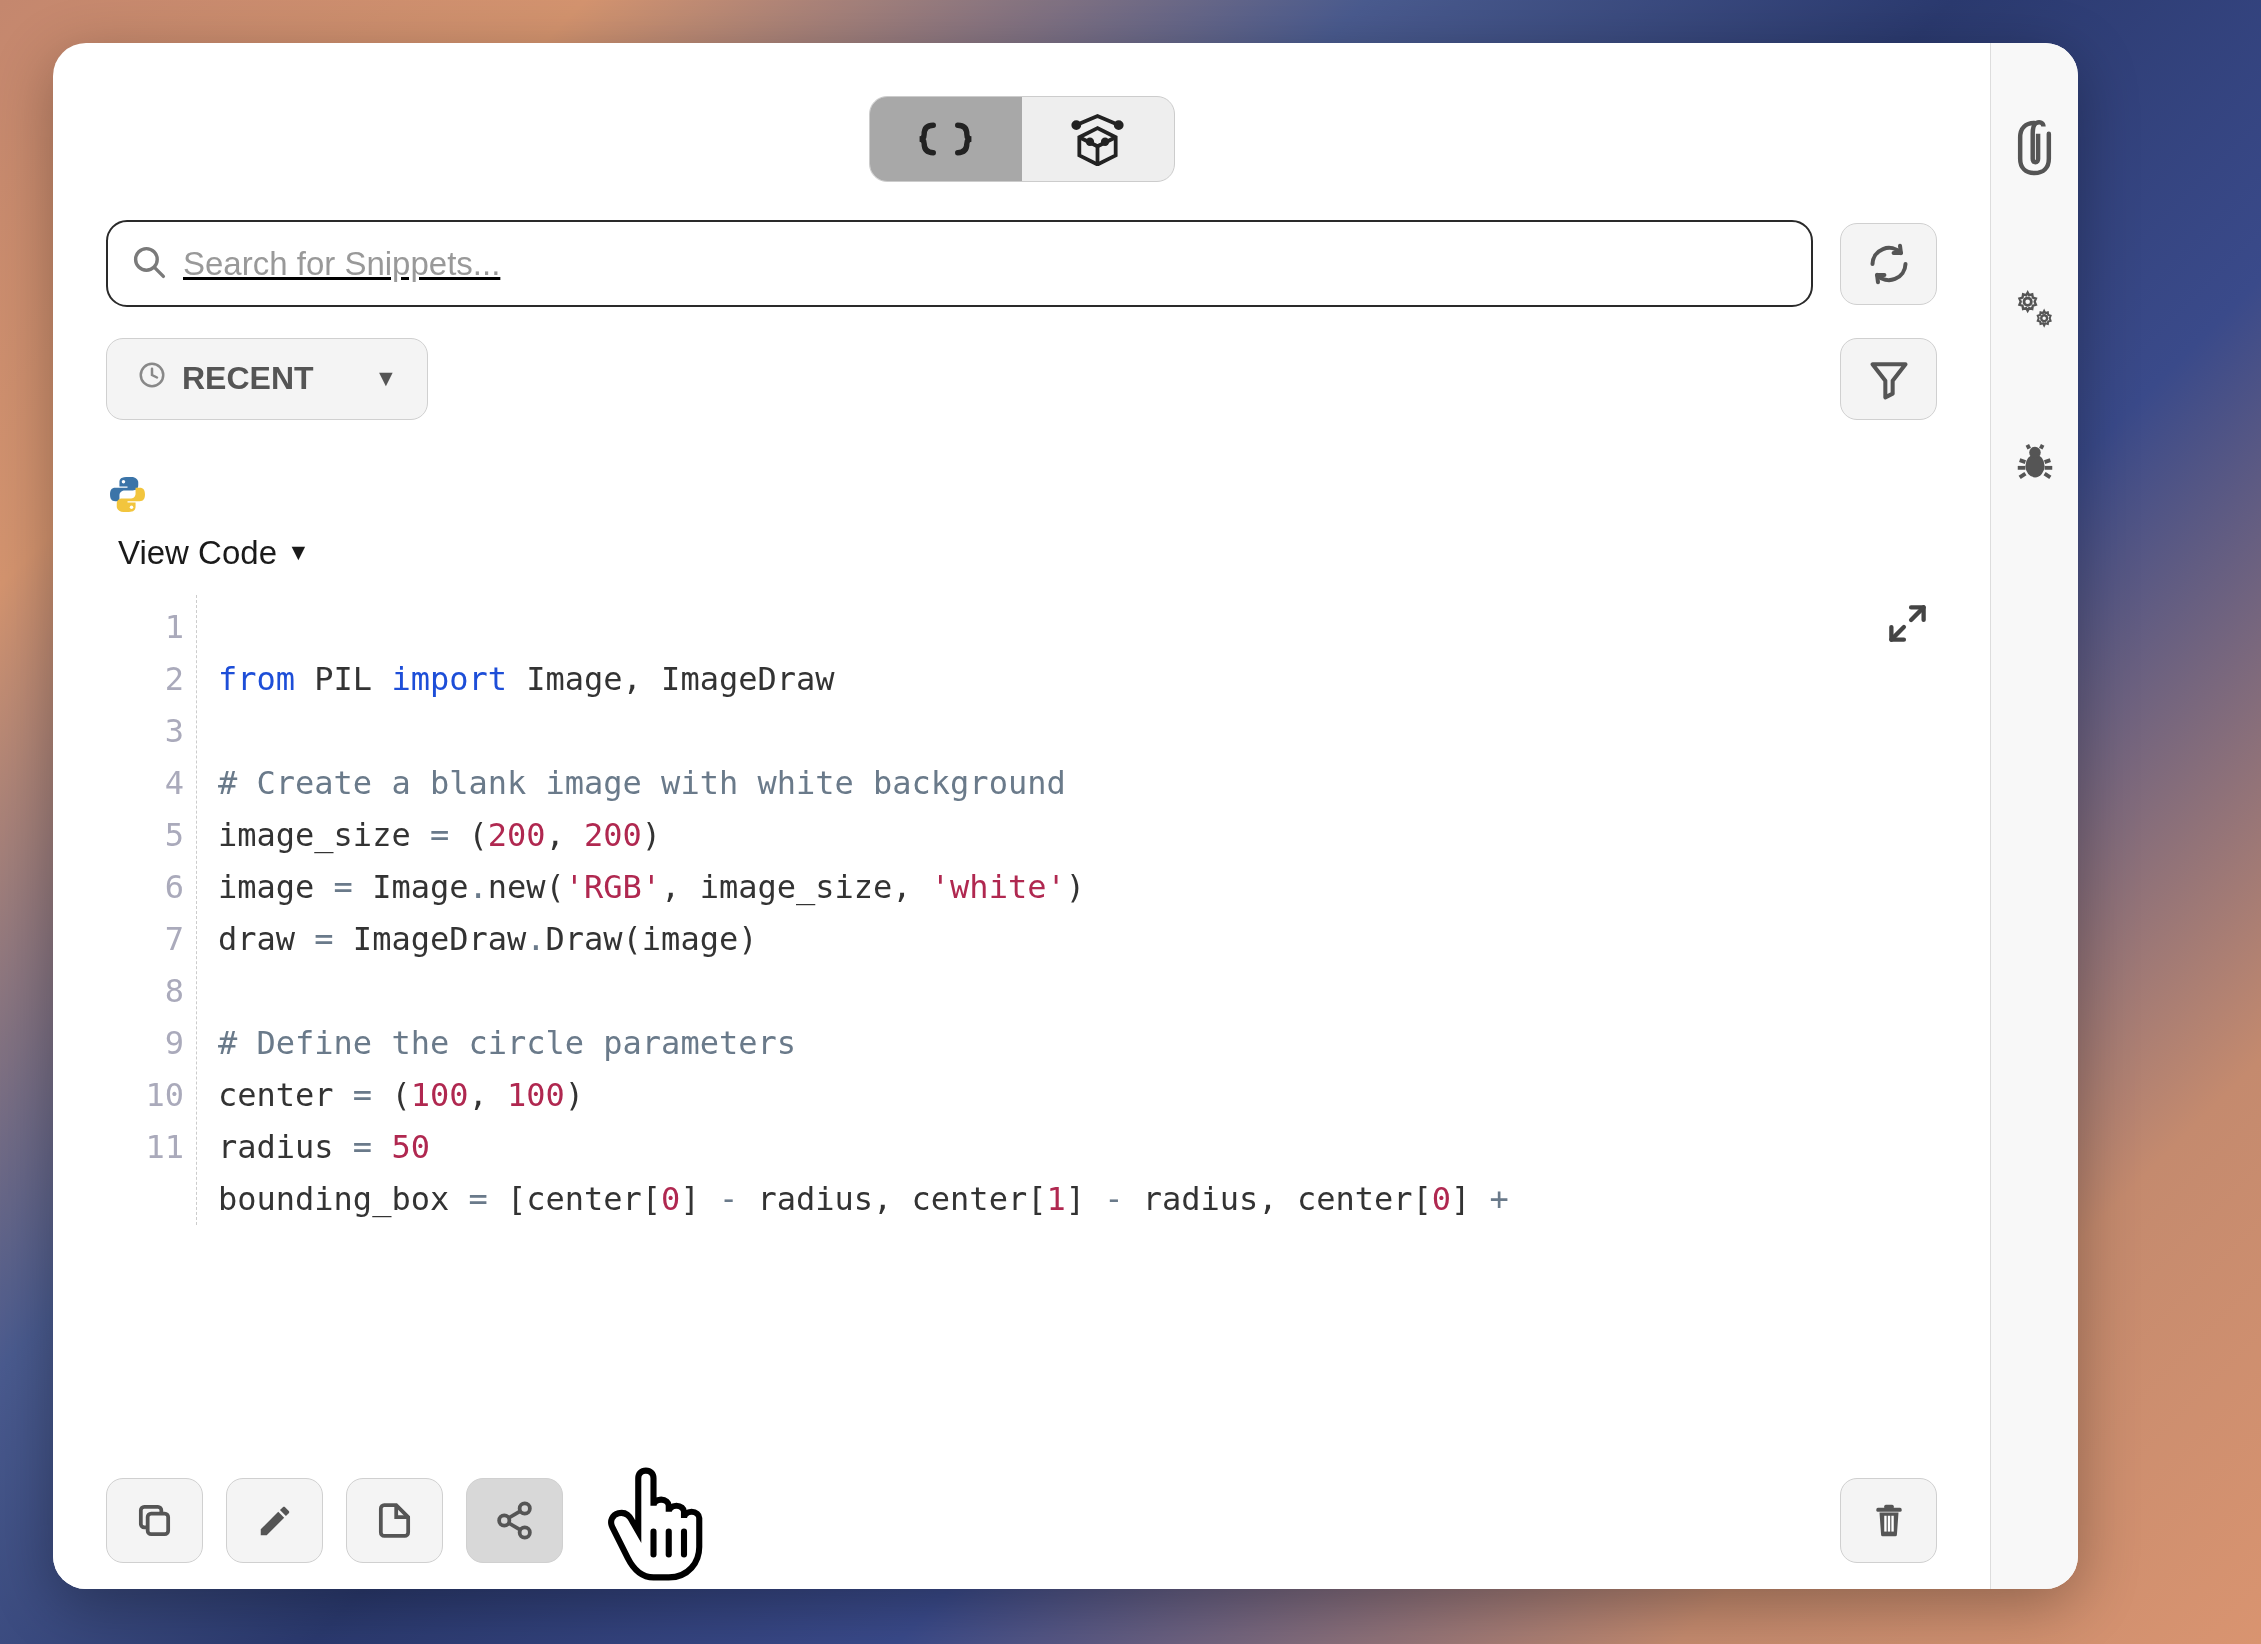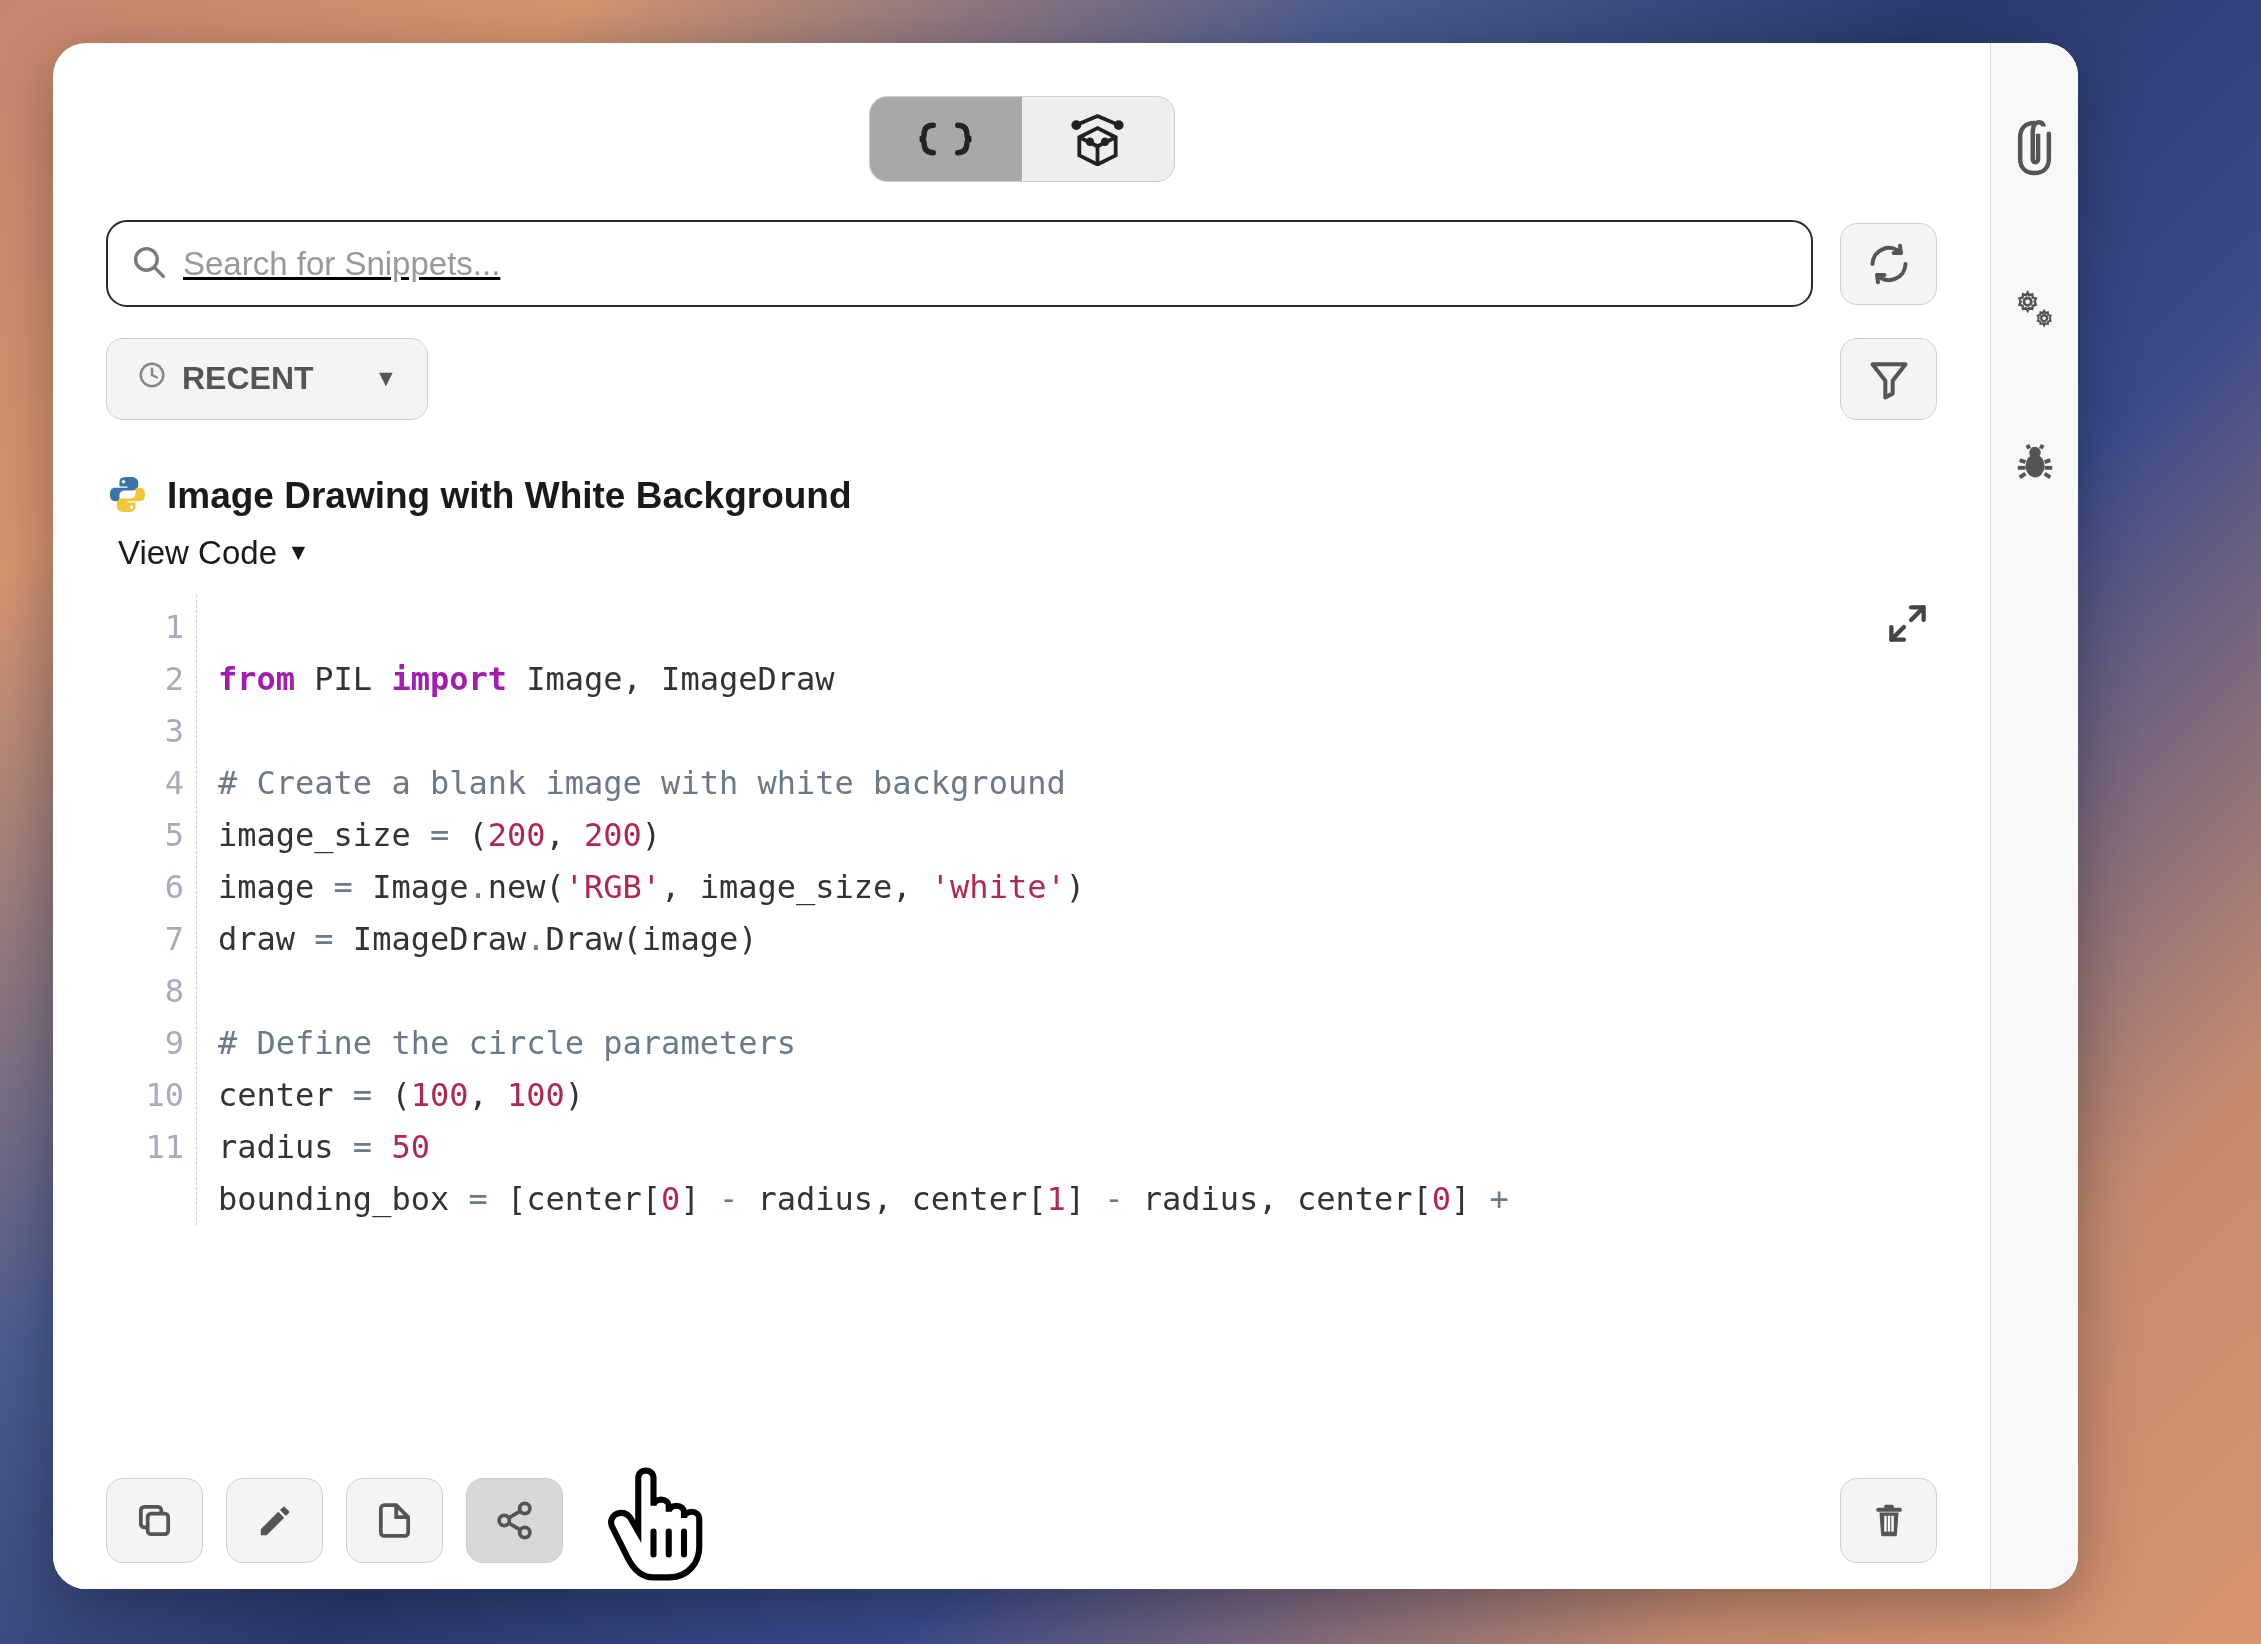--- a/index.html
+++ b/index.html
@@ -209,21 +209,21 @@
 }
 
 .expand-btn {
   position: absolute;
   right: 7.6px;
   top: 7.6px;
   cursor: pointer;
   color: #555;
 }
 
-.kw { color: #a21caf; font-weight: 700; }
+.kw { color: #1d4ed8; font-weight: 400; }
 .cm { color: #6a7a8a; }
 .op { color: #6a7a8a; }
 .num { color: #b02850; }
 .str { color: #b02850; }
 .pn { color: #333; }
 
 .bottom-bar {
   position: absolute;
   left: 0;
   bottom: 0;
@@ -355,21 +355,20 @@
     <div class="content">
       <div class="snippet-header">
         <span>
           <svg width="43" height="43" viewBox="0 0 32 32">
             <path d="M15 3 C10 3 10 6 10 7 L10 10 L16 10 L16 11 L7 11 C4 11 3 13 3 16 C3 19 4 21 7 21 L10 21 L10 17 C10 14 12 13 14 13 L20 13 C22 13 24 12 24 9 L24 7 C24 5 22 3 19 3 Z" fill="#3b74a8"></path>
             <circle cx="13" cy="6.5" r="1.3" fill="#fff"></circle>
             <path d="M17 29 C22 29 22 26 22 25 L22 22 L16 22 L16 21 L25 21 C28 21 29 19 29 16 C29 13 28 11 25 11 L22 11 L22 15 C22 18 20 19 18 19 L12 19 C10 19 8 20 8 23 L8 25 C8 27 10 29 13 29 Z" fill="#f2c53d"></path>
             <circle cx="19" cy="25.5" r="1.3" fill="#fff"></circle>
           </svg>
         </span>
-        <div class="snippet-title">Image Drawing with White Background</div>
       </div>
       <div class="view-code">
         <span>View Code</span>
         <span style="font-size:23px;">▼</span>
       </div>
 
       <div class="code-area">
         <div class="expand-btn">
           <svg width="43" height="43" viewBox="0 0 24 24" fill="none" stroke="#444" stroke-width="2.4">
             <polyline points="14 3 21 3 21 10" stroke-linecap="round" stroke-linejoin="round"></polyline>

